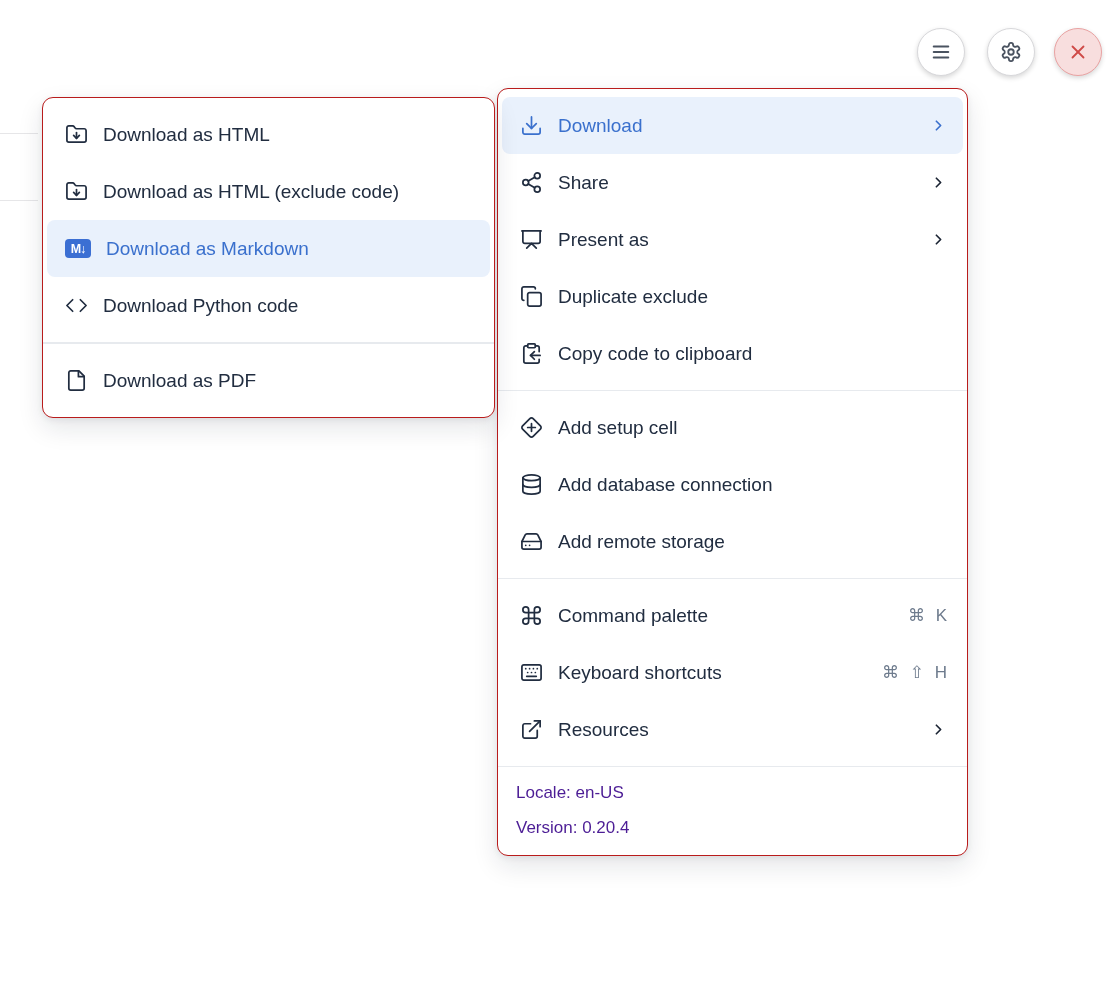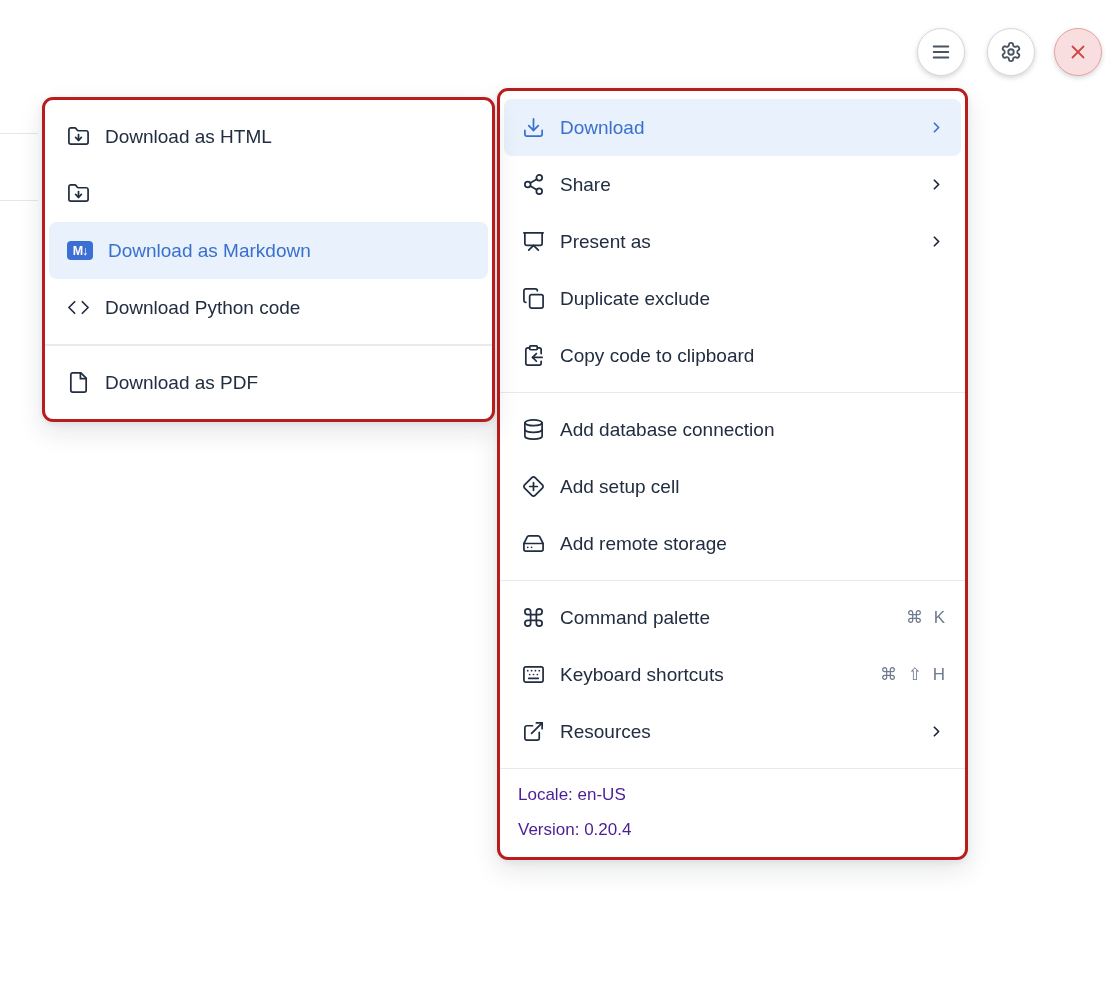--- a/index.html
+++ b/index.html
@@ -12,21 +12,21 @@
   
   .circle-btn { position:absolute; top:28px; width:48px; height:48px; border-radius:50%;
     background:#fff; border:1.5px solid #d8d8db; box-shadow:0 2px 5px rgba(0,0,0,.16);
     display:flex; align-items:center; justify-content:center; color:#4a5360; z-index:5; }
   .circle-btn svg { width:22px; height:22px; }
   #btn-menu { left:917px; }
   #btn-settings { left:987px; }
   #btn-close { left:1054px; background:#f8dede; border-color:#e9a2a2; color:#cf4a47; }
 
   
-  .menu { position:absolute; background:#fff; border:3px solid #b91c1c; border-radius:11px;
+  .menu { position:absolute; background:#fff; border:1px solid #b91c1c; border-radius:11px;
     box-shadow:0 10px 26px rgba(20,30,50,.11), 0 2px 6px rgba(20,30,50,.07); }
   .submenu { left:42px; top:97px; width:453px; z-index:20; }
   .mainmenu { left:497px; top:88px; width:471px; z-index:10; }
   .group { padding:8px 4px; }
   .sep { height:1px; background:#e7eaee; }
 
   .row { height:57px; display:flex; align-items:center; gap:15px;
     padding:0 16px 0 18px; border-radius:8px; font-size:19px; color:#212d40; cursor:default; }
   .row.hl { background:#e9f1fc; color:#3a70cd;text-align:center; }
   .row.disabled { color:#9aa3af; }
@@ -215,29 +215,29 @@
       <svg class="icn" viewBox="0 0 24 24">
           <use href="#i-clipboard-copy"></use>
         </svg>
       <span class="lbl">Copy code to clipboard</span>
     </div>
   </div>
   <div class="sep"></div>
   <div class="group">
     <div class="row">
       <svg class="icn" viewBox="0 0 24 24">
+          <use href="#i-diamond-plus"></use>
+        </svg>
+      <span class="lbl">Add setup cell</span>
+    </div>
+    <div class="row">
+      <svg class="icn" viewBox="0 0 24 24">
           <use href="#i-database"></use>
         </svg>
       <span class="lbl">Add database connection</span>
-    </div>
-    <div class="row">
-      <svg class="icn" viewBox="0 0 24 24">
-          <use href="#i-diamond-plus"></use>
-        </svg>
-      <span class="lbl">Add setup cell</span>
     </div>
     <div class="row">
       <svg class="icn" viewBox="0 0 24 24">
           <use href="#i-hard-drive"></use>
         </svg>
       <span class="lbl">Add remote storage</span>
     </div>
   </div>
   <div class="sep"></div>
   <div class="group">
@@ -277,20 +277,21 @@
     <div class="row">
       <svg class="icn" viewBox="0 0 24 24">
           <use href="#i-folder-down"></use>
         </svg>
       <span class="lbl">Download as HTML</span>
     </div>
     <div class="row">
       <svg class="icn" viewBox="0 0 24 24">
           <use href="#i-folder-down"></use>
         </svg>
+      <span class="lbl">Download as HTML (exclude code)</span>
     </div>
     <div class="row hl">
       <span class="mdbadge">M↓</span>
       <span class="lbl">Download as Markdown</span>
     </div>
     <div class="row">
       <svg class="icn" viewBox="0 0 24 24">
           <use href="#i-code"></use>
         </svg>
       <span class="lbl">Download Python code</span>

